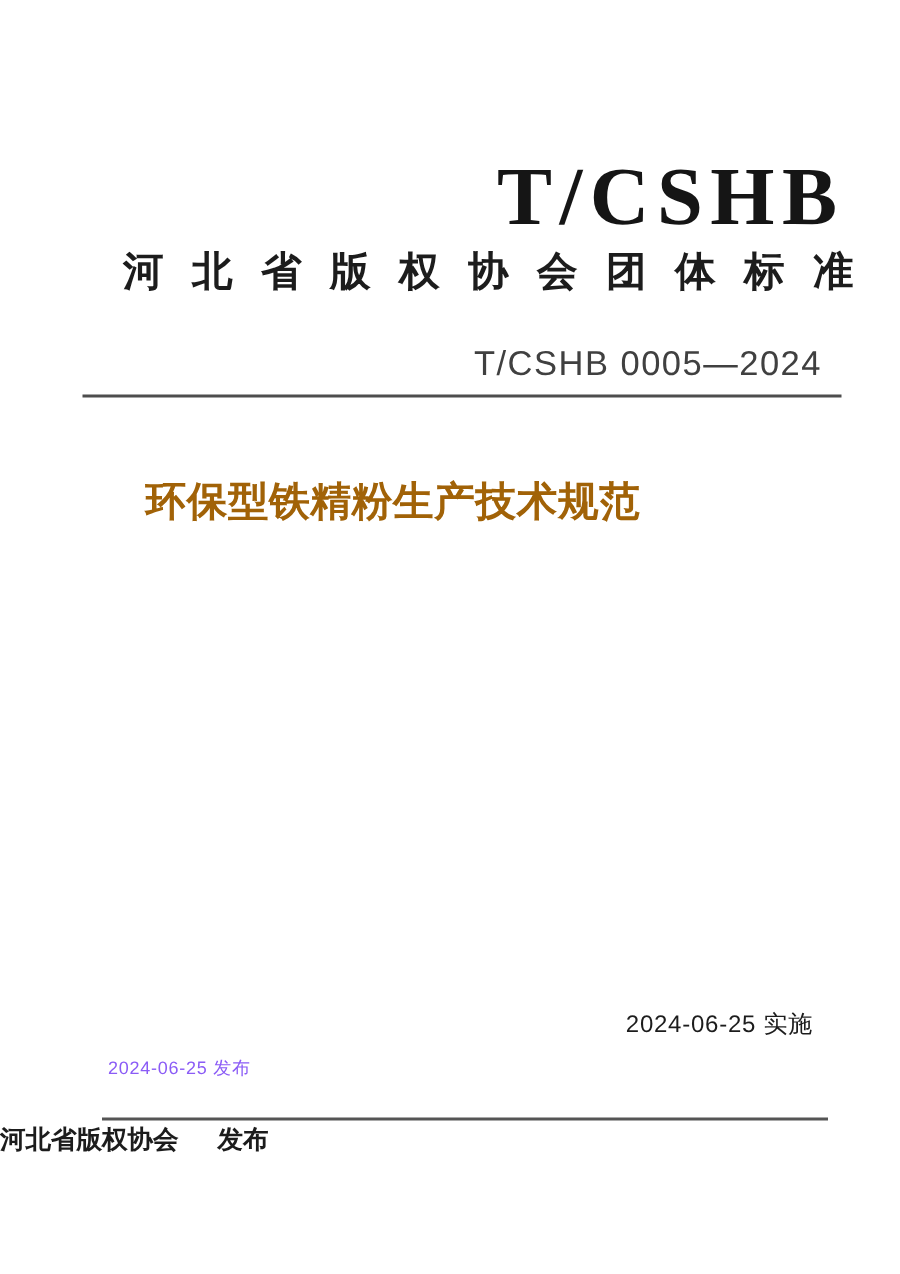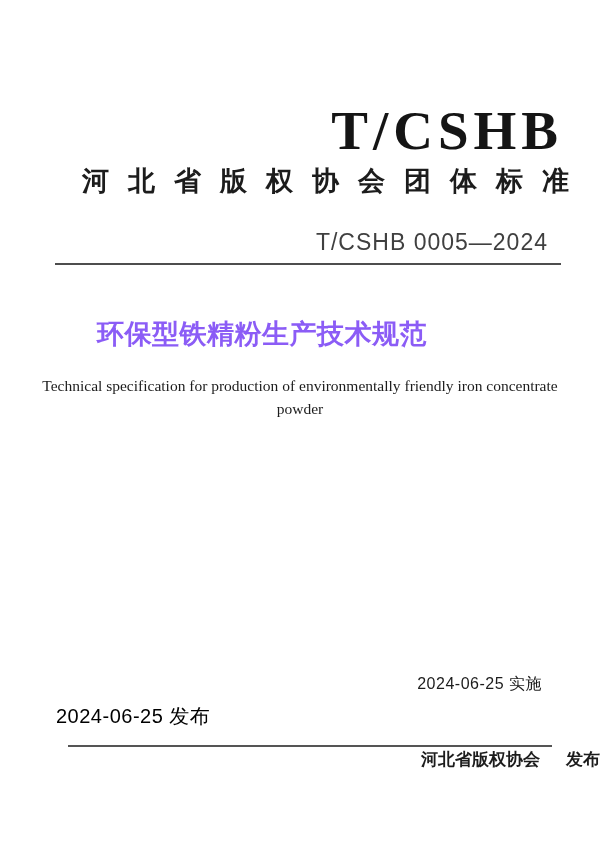--- a/index.html
+++ b/index.html
@@ -55,58 +55,58 @@
     background: #4d4d4d;
   }
   .title-cn {
     position: absolute;
     top: 318px; left: 0; width: 524px;
     text-align: center;
     font-size: 27px;
     font-weight: 700;
     letter-spacing: 0.5px;
     line-height: 1.25;
-    color: #8b5cf6;
+    color: #a16207;
   }
   .title-en {
     position: absolute;
     top: 374px; left: 40px; width: 520px;
     text-align: center;
     font-family: "Liberation Serif", "DejaVu Serif", serif;
     font-size: 15.5px;
     line-height: 23px;
     color: #1c1c1c;
   }
   .date-issue {
     position: absolute;
-    top: 706px; left: 56px;
-    font-size: 20px;
+    top: 706px; left: 72px;
+    font-size: 12px;
     letter-spacing: 0.5px;
     line-height: 1;
-    color: #000000;
+    color: #8b5cf6;
     white-space: nowrap;
   }
   .date-impl {
     position: absolute;
     top: 676px; right: 58px;
     font-size: 16px;
     letter-spacing: 0.5px;
     line-height: 1;
     color: #1c1c1c;
     white-space: nowrap;
   }
   .rule-bottom {
     position: absolute;
     top: 745px; left: 68px; width: 484px; height: 2px;
     background: #555555;
   }
   .footer-publisher {
     position: absolute;
     top: 751px; left: 0; width: 600px;
-    text-align: right;
+    text-align: left;
     font-size: 17px;
     font-weight: 600;
     line-height: 1.1;
     color: #1c1c1c;
     white-space: nowrap;
   }
   .footer-publisher .gap { display: inline-block; width: 26px; }
 </style>
 </head>
 <body>
@@ -128,24 +128,20 @@
     <span>标</span>
     <span>准</span>
   </div>
 
   <div class="std-number">T/CSHB 0005—2024</div>
 
   <div class="rule-top"></div>
 
   <div class="title-cn">环保型铁精粉生产技术规范</div>
 
-  <div class="title-en">
-    <div>Technical specification for production of environmentally friendly iron concentrate</div>
-    <div>powder</div>
-  </div>
 
   <div class="date-issue">2024-06-25 发布</div>
 
   <div class="date-impl">2024-06-25 实施</div>
 
   <div class="rule-bottom"></div>
 
   <div class="footer-publisher">
     <span>河北省版权协会</span><span class="gap"></span><span>发布</span>
   </div>

